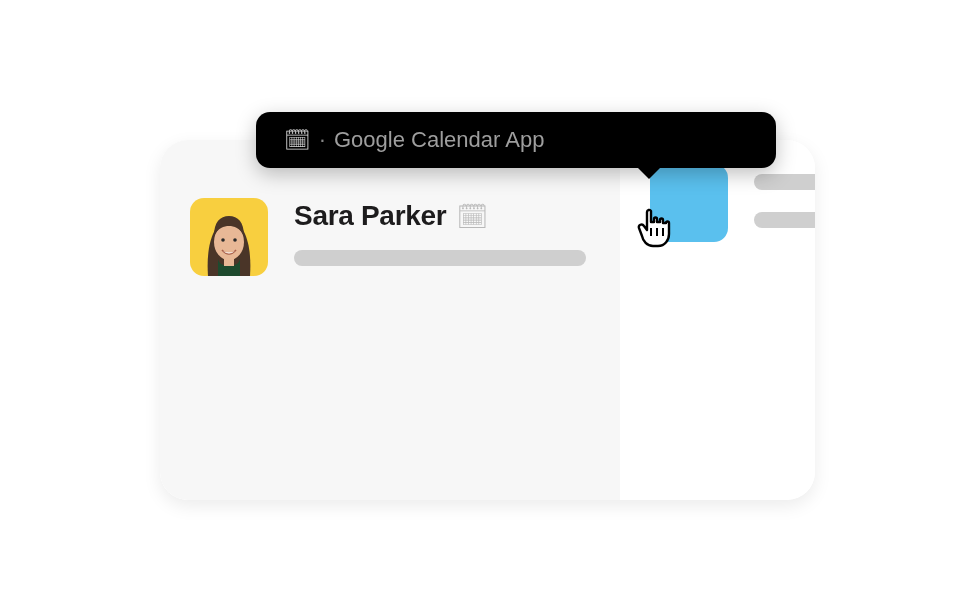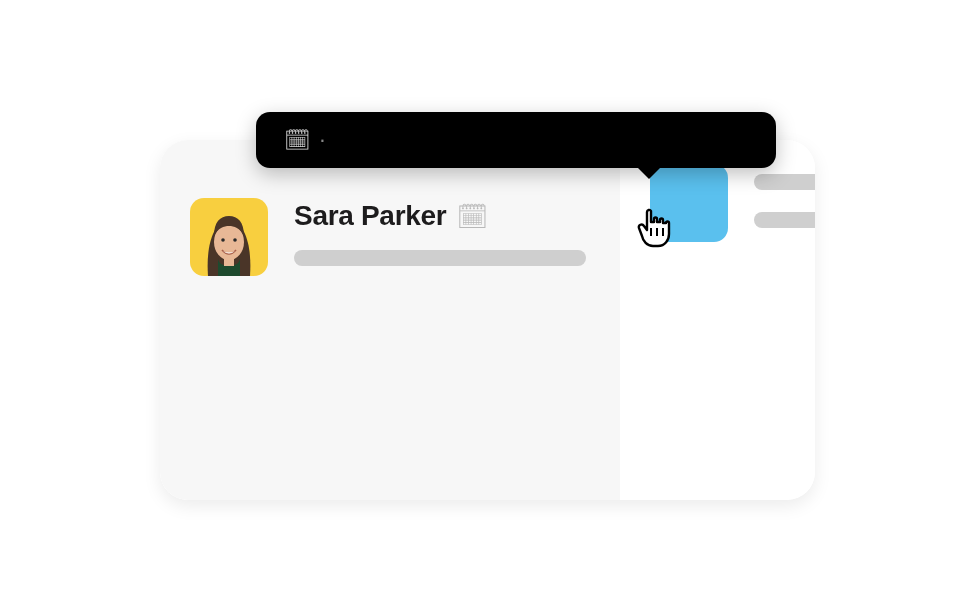--- a/index.html
+++ b/index.html
@@ -151,20 +151,21 @@
       z-index: 20;
       pointer-events: none;
     }
   </style>
 </head>
 <body>
 
 <div class="tooltip">
   <span class="tooltip-icon">🗓</span>
   <span class="tooltip-sep">·</span>
+  <span class="tooltip-app">Google Calendar App</span>
 </div>
 
 <div class="container">
   <div class="sidebar"></div>
   <div class="main">
 
     <div class="message-row first">
       <div class="avatar real">
         <svg width="78" height="78" viewBox="0 0 78 78">
 

